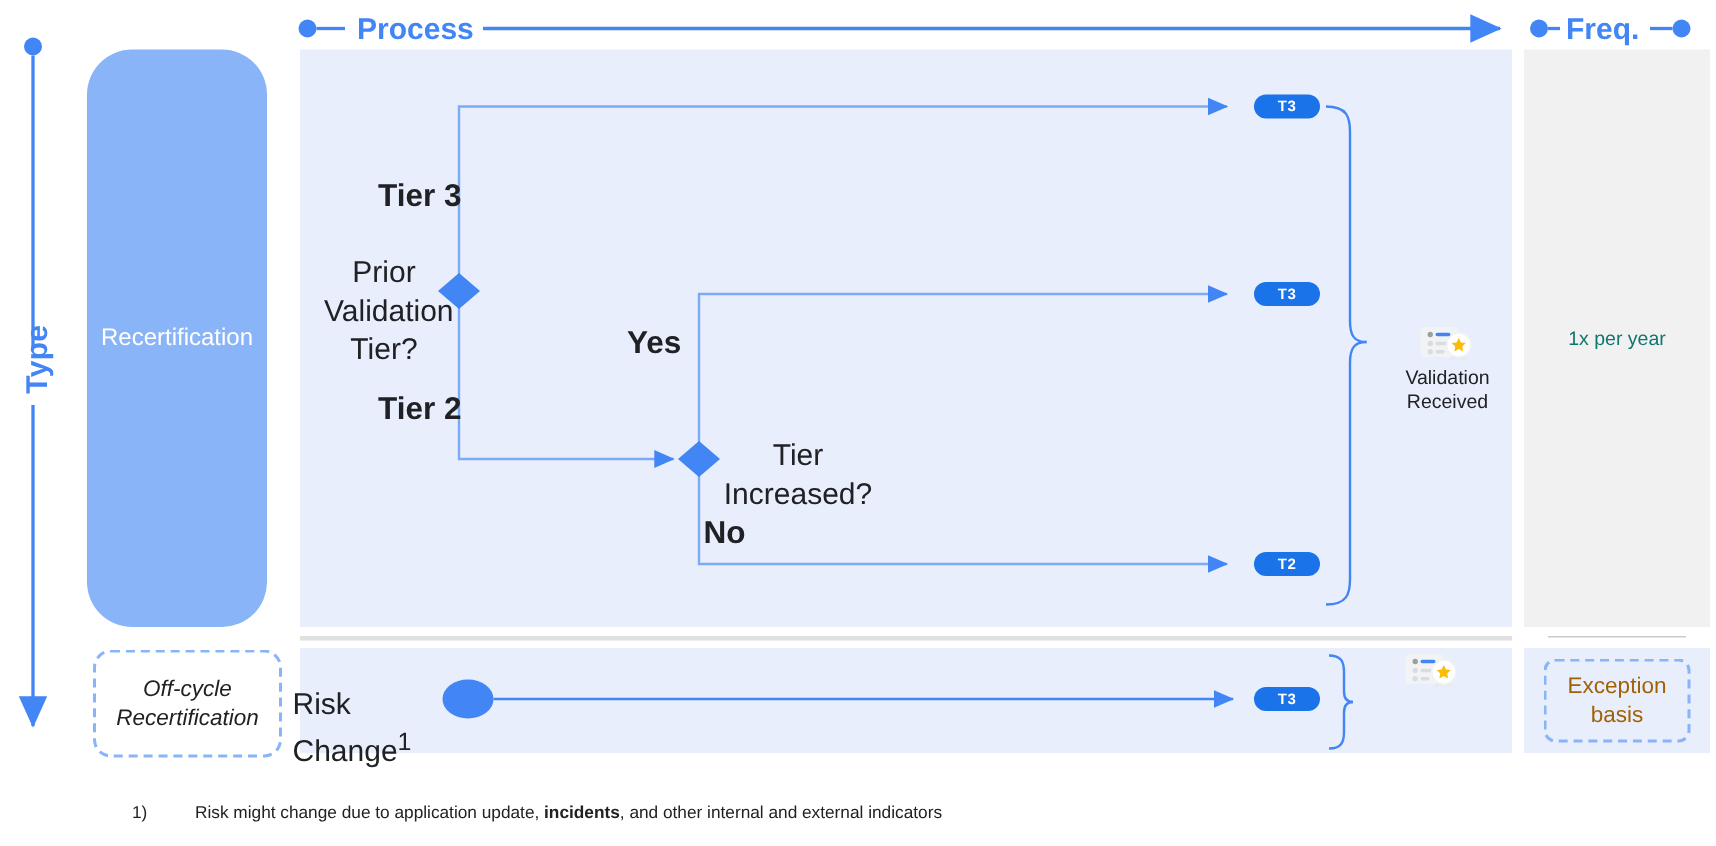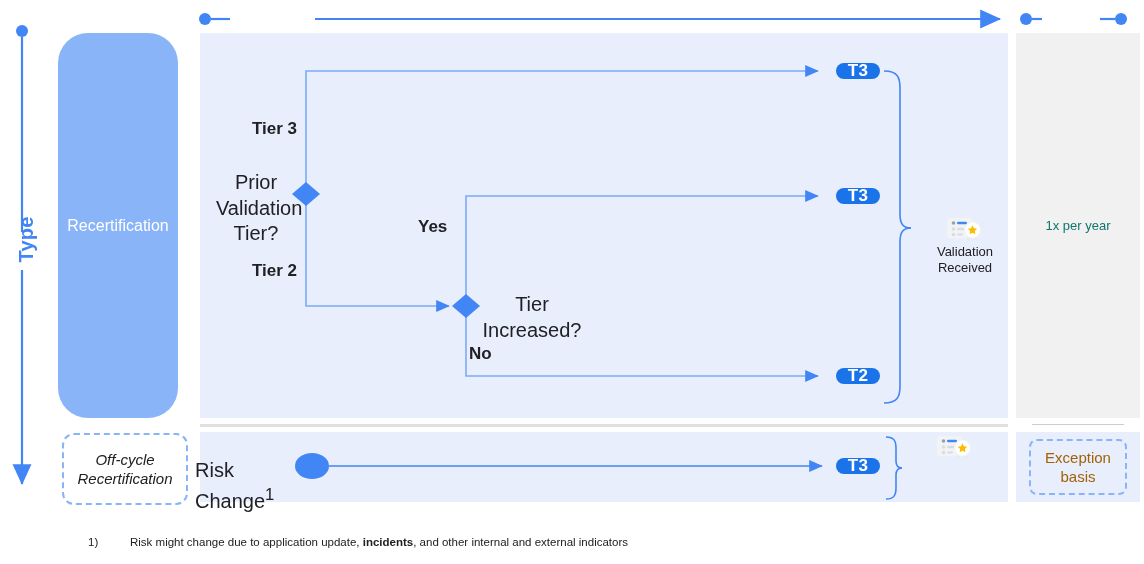--- a/index.html
+++ b/index.html
@@ -188,31 +188,31 @@
     height: 564px;
     pointer-events: none;
   }
   
   .flabel {
     position: absolute;
     color: #202124;
     font-size: 20px;
     line-height: 1.28;
   }
-  .flabel.bold { font-weight: bold; font-size: 17px; }
+  .flabel.bold { font-weight: bold; font-size: 21px; }
   .flabel.center { text-align: center; }
   .flabel.right { text-align: left; }
 
   .pill {
     position: absolute;
     height: 16px;
     border-radius: 9px;
     background: #1a73e8;
     color: #ffffff;
-    font-size: 17px;
+    font-size: 10px;
     font-weight: bold;
     display: flex;
     align-items: center;
     justify-content: center;
     letter-spacing: .3px;
   }
   
   .icon-cert {
     position: absolute;
     width: 40px;
@@ -383,18 +383,24 @@
     <path d="M24.5,21.5 l-2.2,5 l3.6,-1 l2.2,1.6 Z" fill="#e8eaed"></path>
     <path d="M32,21.5 l2.2,5 l-3.6,-1 l-2.2,1.6 Z" fill="#e8eaed"></path>
     <circle cx="28.5" cy="16" r="8" fill="#ffffff" stroke="#f1f3f4" stroke-width="1.2"></circle>
     <path d="M28.5,11.3 l1.45,2.95 l3.25,0.47 l-2.35,2.29 l0.55,3.24 l-2.9,-1.53 l-2.9,1.53
              l0.55,-3.24 l-2.35,-2.29 l3.25,-0.47 Z" fill="#fbbc04"></path>
   </svg>
 
   <div class="axis-type">
     <div class="axis-type-label">Type</div>
   </div>
+  <div class="axis-process">
+    <div class="axis-process-label">Process</div>
+  </div>
+  <div class="axis-freq">
+    <div class="axis-freq-label">Freq.</div>
+  </div>
 
   <div class="footnote">
     <span class="fn-num">1)</span><span>Risk might change due to application update, </span><b>incidents</b><span>, and other internal and external indicators</span>
   </div>
 
 </div>
 
 </body></html>

